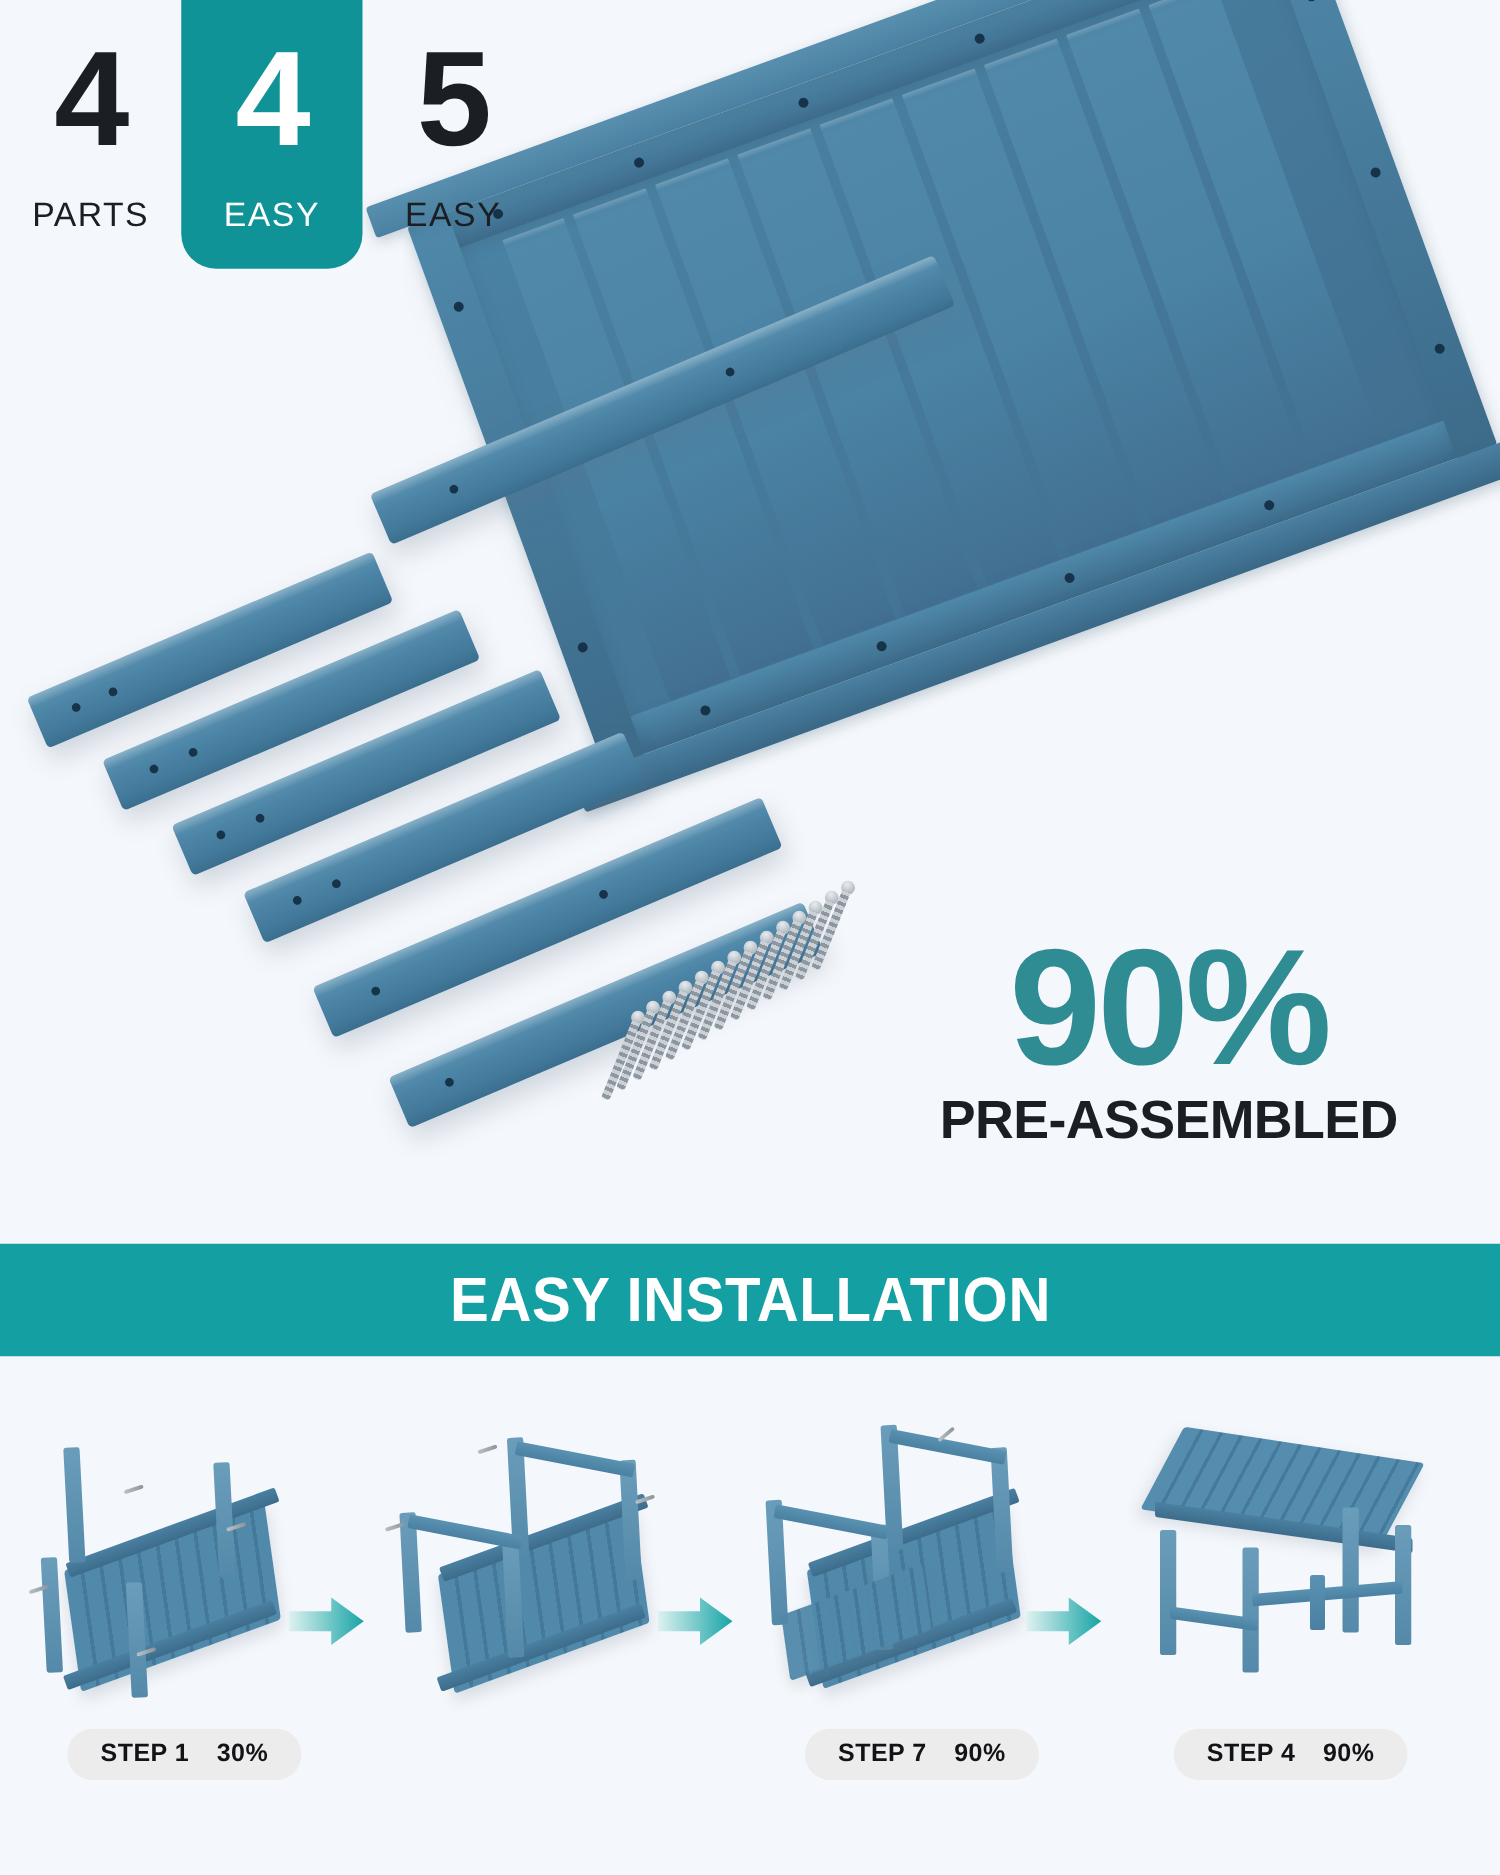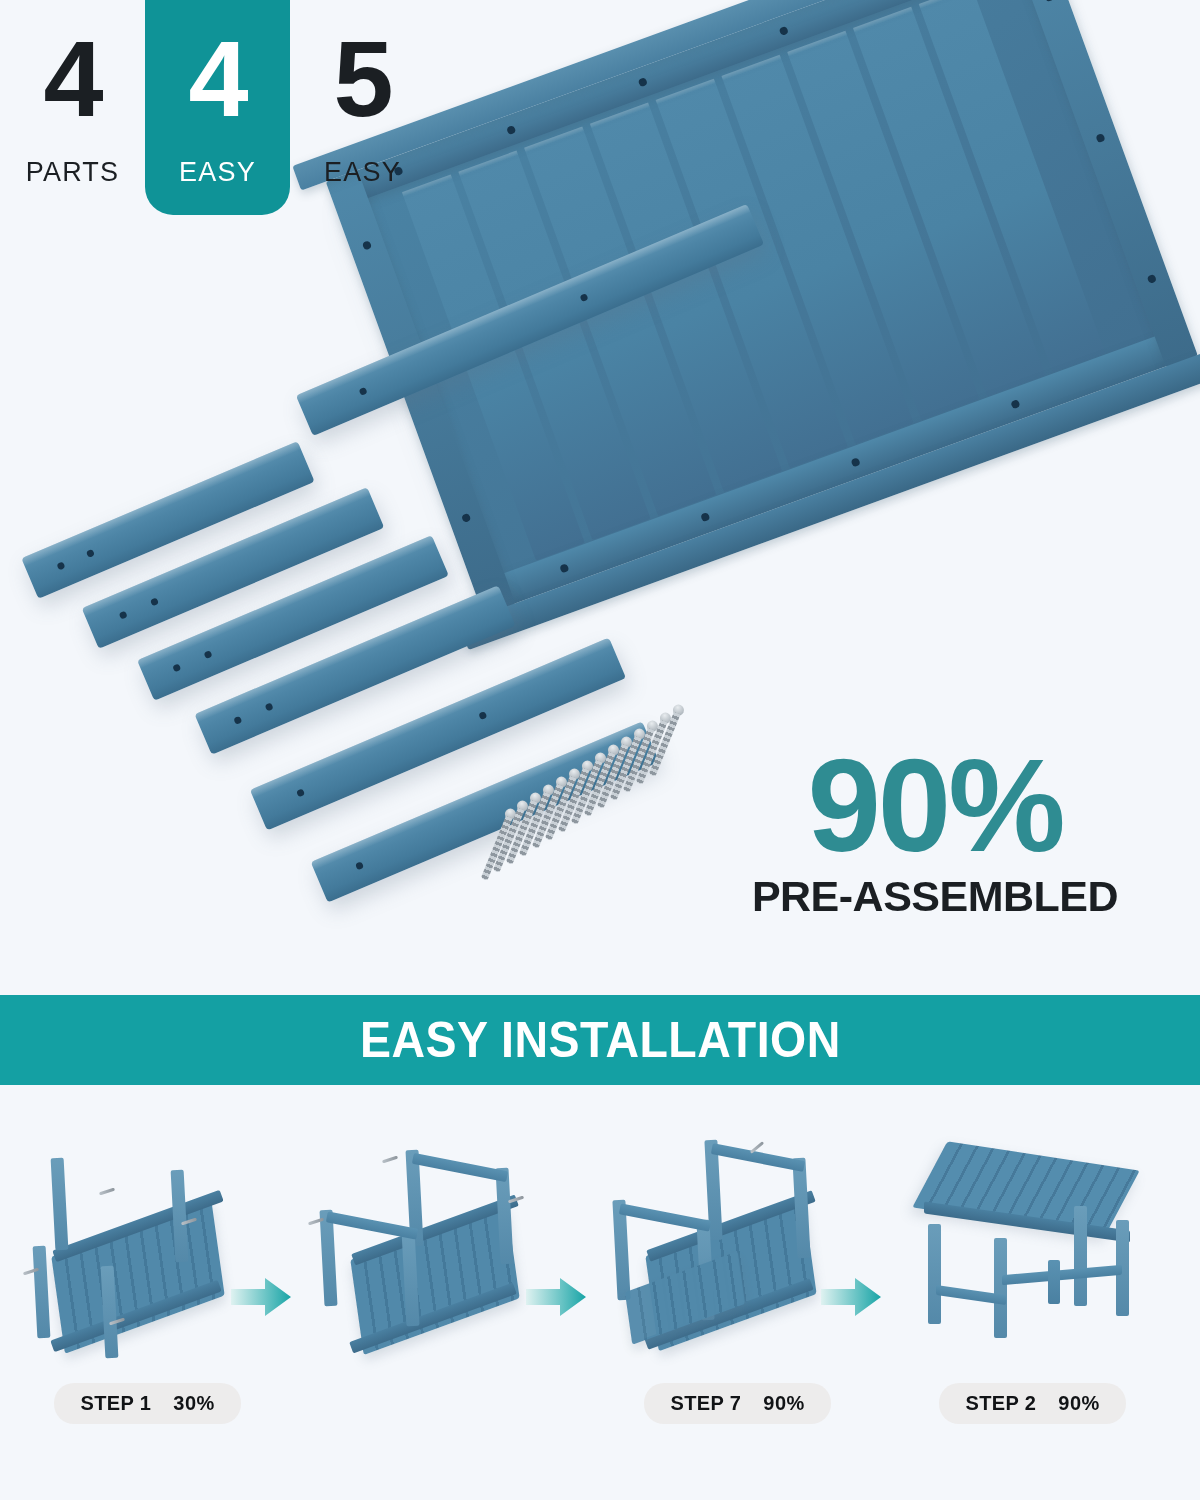--- a/index.html
+++ b/index.html
@@ -442,18 +442,18 @@
         <div class="bar lt" style="left:96px;  top:118px; width:13px; height:100px;"></div>
         <div class="bar lt" style="left:176px; top:86px;  width:13px; height:100px;"></div>
         <div class="bar lt" style="left:218px; top:100px; width:13px; height:96px;"></div>
 
         <div class="bar" style="left:38px;  top:170px; width:70px;  height:10px; transform:skewY(8deg);"></div>
         <div class="bar" style="left:104px; top:150px; width:120px; height:10px; transform:skewY(-5deg);"></div>
         <div class="bar" style="left:150px; top:140px; width:12px;  height:44px;"></div>
       </div>
     </div>
     <div class="step-pill">
-      <span class="pill-step">STEP 2</span>
+      <span class="pill-step">STEP 4</span>
       <span class="pill-pct">90%</span>
     </div>
   </div>
 
 </div>
 
 </body></html>

